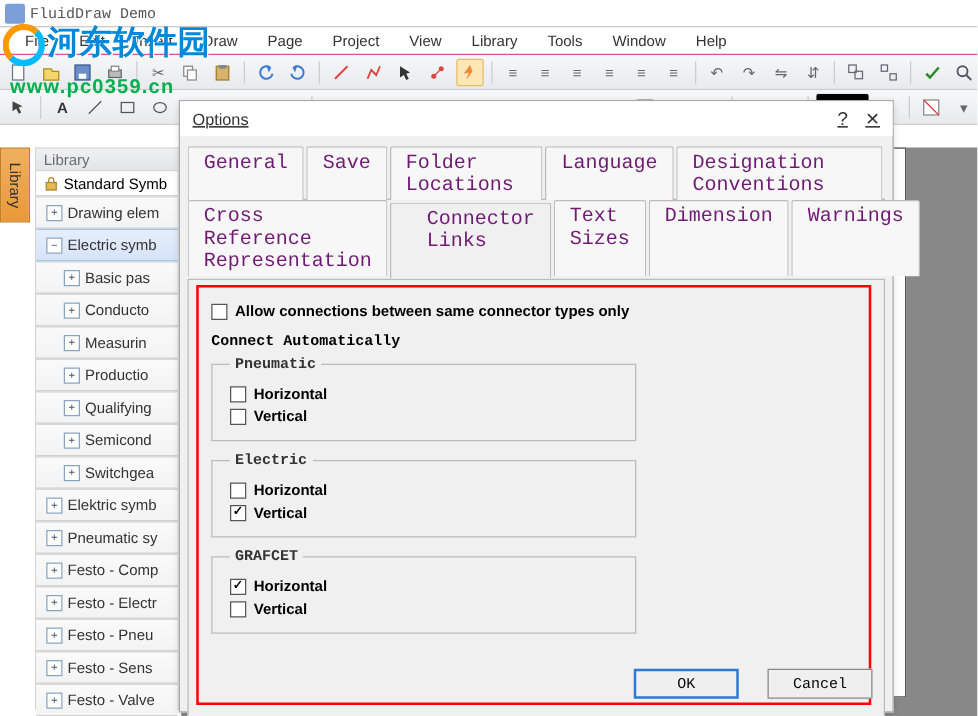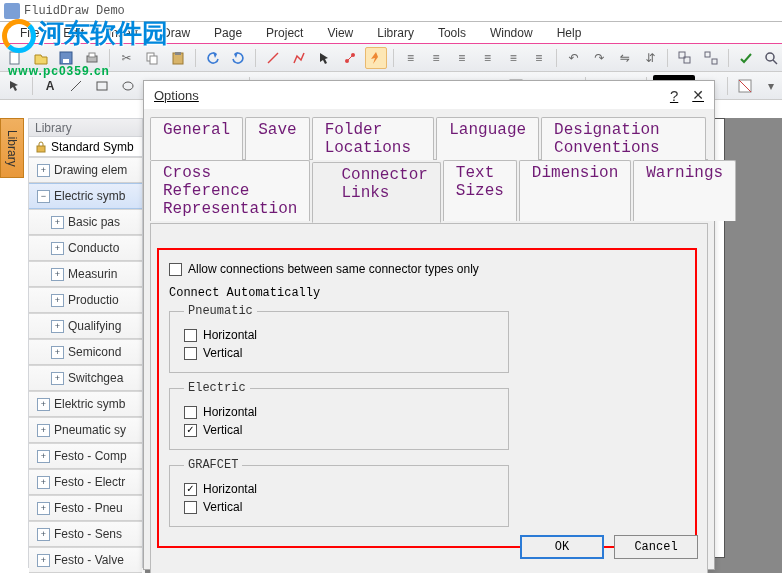--- a/index.html
+++ b/index.html
@@ -10,21 +10,21 @@
 .titlebar .app-icon { width: 16px; height: 16px; background: #7B9FD6; border-radius: 2px; margin-right: 4px; }
 .titlebar .title-text { color: #555; font-family: Liberation Mono, monospace; }
 
 
 .menubar { height: 22px; display: flex; align-items: center; background: #fff; border-bottom: 1px solid #ec4899; padding-left: 8px; }
 .menubar .menu-item { padding: 0 12px; color: #333; cursor: default; }
 
 
 .watermark { position: absolute; left: 2px; top: 16px; z-index: 50; font-size: 24px; font-weight: bold; color: #0a5; }
 .watermark .logo-main { color: #0088dd; font-size: 26px; font-weight: bold; text-shadow: 1px 1px 0 #fff; }
-.watermark .url-text { color: #00b04f; font-size: 12px; font-weight: bold; letter-spacing: 1px; }
+.watermark .url-text { color: #00b04f; font-size: 16px; font-weight: bold; letter-spacing: 1px; }
 .wheel { display: inline-block; width: 34px; height: 34px; border: 5px solid #f90; border-right-color: #0bf; border-bottom-color: #0bf; border-radius: 50%; vertical-align: middle; margin-right: 2px; }
 
 
 .toolbar { height: 28px; display: flex; align-items: center; background: linear-gradient(#f6f7f8,#e8eaee); border-bottom: 1px solid #ccc; padding-left: 4px; gap: 4px; }
 .tool-btn { width: 22px; height: 22px; display: flex; align-items: center; justify-content: center; border: 1px solid transparent; border-radius: 2px; color: #666; }
 .tool-sep { width: 1px; height: 18px; background: #ccc; margin: 0 2px; }
 .tool-btn.hl { background: #fde7b5; border-color: #e9b96e; }
 
 
 .vtab { position: absolute; left: 0; top: 118px; width: 24px; height: 60px; background: linear-gradient(#f0b060,#e8983a); border: 1px solid #c47e1e; writing-mode: vertical-rl; text-align: center; display: flex; align-items: center; justify-content: center; color: #333; }
@@ -52,31 +52,31 @@
 .dlg-title .close { font-size: 14px; color: #333; cursor: default; }
 
 .tabstrip { margin: 8px 6px 2px 6px; }
 .tabrow { display: flex; }
 .tab { padding: 3px 12px; border: 1px solid #bbb; border-bottom: none; background: #f7f7f7; margin-right: 2px; font-family: "Courier New", monospace; font-size: 16px; color: #701a75; cursor: default; border-radius: 2px 2px 0 0; }
 .tab.active { background: #f0f0f0; position: relative; top: 2px; padding-bottom: 5px; border-bottom: 1px solid #f0f0f0; z-index: 2; padding-left: 28px; }
 .tabstrip .row2 { margin-top: -1px; border-top: 1px solid #bbb; padding-top: 0; }
 .tabstrip .row2 .tab { border-top: 1px solid #bbb; }
 .tabpage { border: 1px solid #bbb; margin: 0 6px; height: 380px; background: #f0f0f0; position: relative; padding: 12px 14px; }
 
-.redbox { border: 2px solid #f00; position: absolute; left: 6px; top: 24px; width: 540px; height: 300px; padding: 8px 10px; }
+.redbox { border: 2px solid #f00; position: absolute; left: 6px; top: 4px; width: 540px; height: 336px; padding: 8px 10px; font-weight: bold; }
 
 .chk-row { display: flex; align-items: center; gap: 6px; font-family: "Courier New", monospace; margin: 4px 0; }
 .chk-box { width: 13px; height: 13px; border: 1px solid #555; background: #fff; display: flex; align-items: center; justify-content: center; font-size: 10px; line-height: 1; }
 .chk-box.checked::after { content: "✓"; color: #000; font-size: 10px; }
 
 .section-label { font-family: "Courier New", monospace; margin: 10px 0 4px 0; }
 fieldset.group { border: 1px solid #bbb; padding: 6px 10px 8px 14px; margin-bottom: 8px; width: 340px; }
 fieldset.group legend { font-family: "Courier New", monospace; padding: 0 4px; color: #333; }
 
-.dlg-buttons { position: absolute; right: 16px; bottom: 10px; display: flex; gap: 10px; }
+.dlg-buttons { position: absolute; right: 16px; bottom: 10px; display: flex; gap: 23px; }
 .dlg-btn { width: 84px; height: 24px; border: 1px solid #888; background: #efefef; font-family: "Courier New", monospace; display:flex; align-items:center; justify-content:center; }
 .dlg-btn.primary { border: 2px solid #2b7bd6; }
 
 
 svg { display: block; }
 .toolbar .wide { width: 42px; }
 </style>
 </head>
 <body>
 

